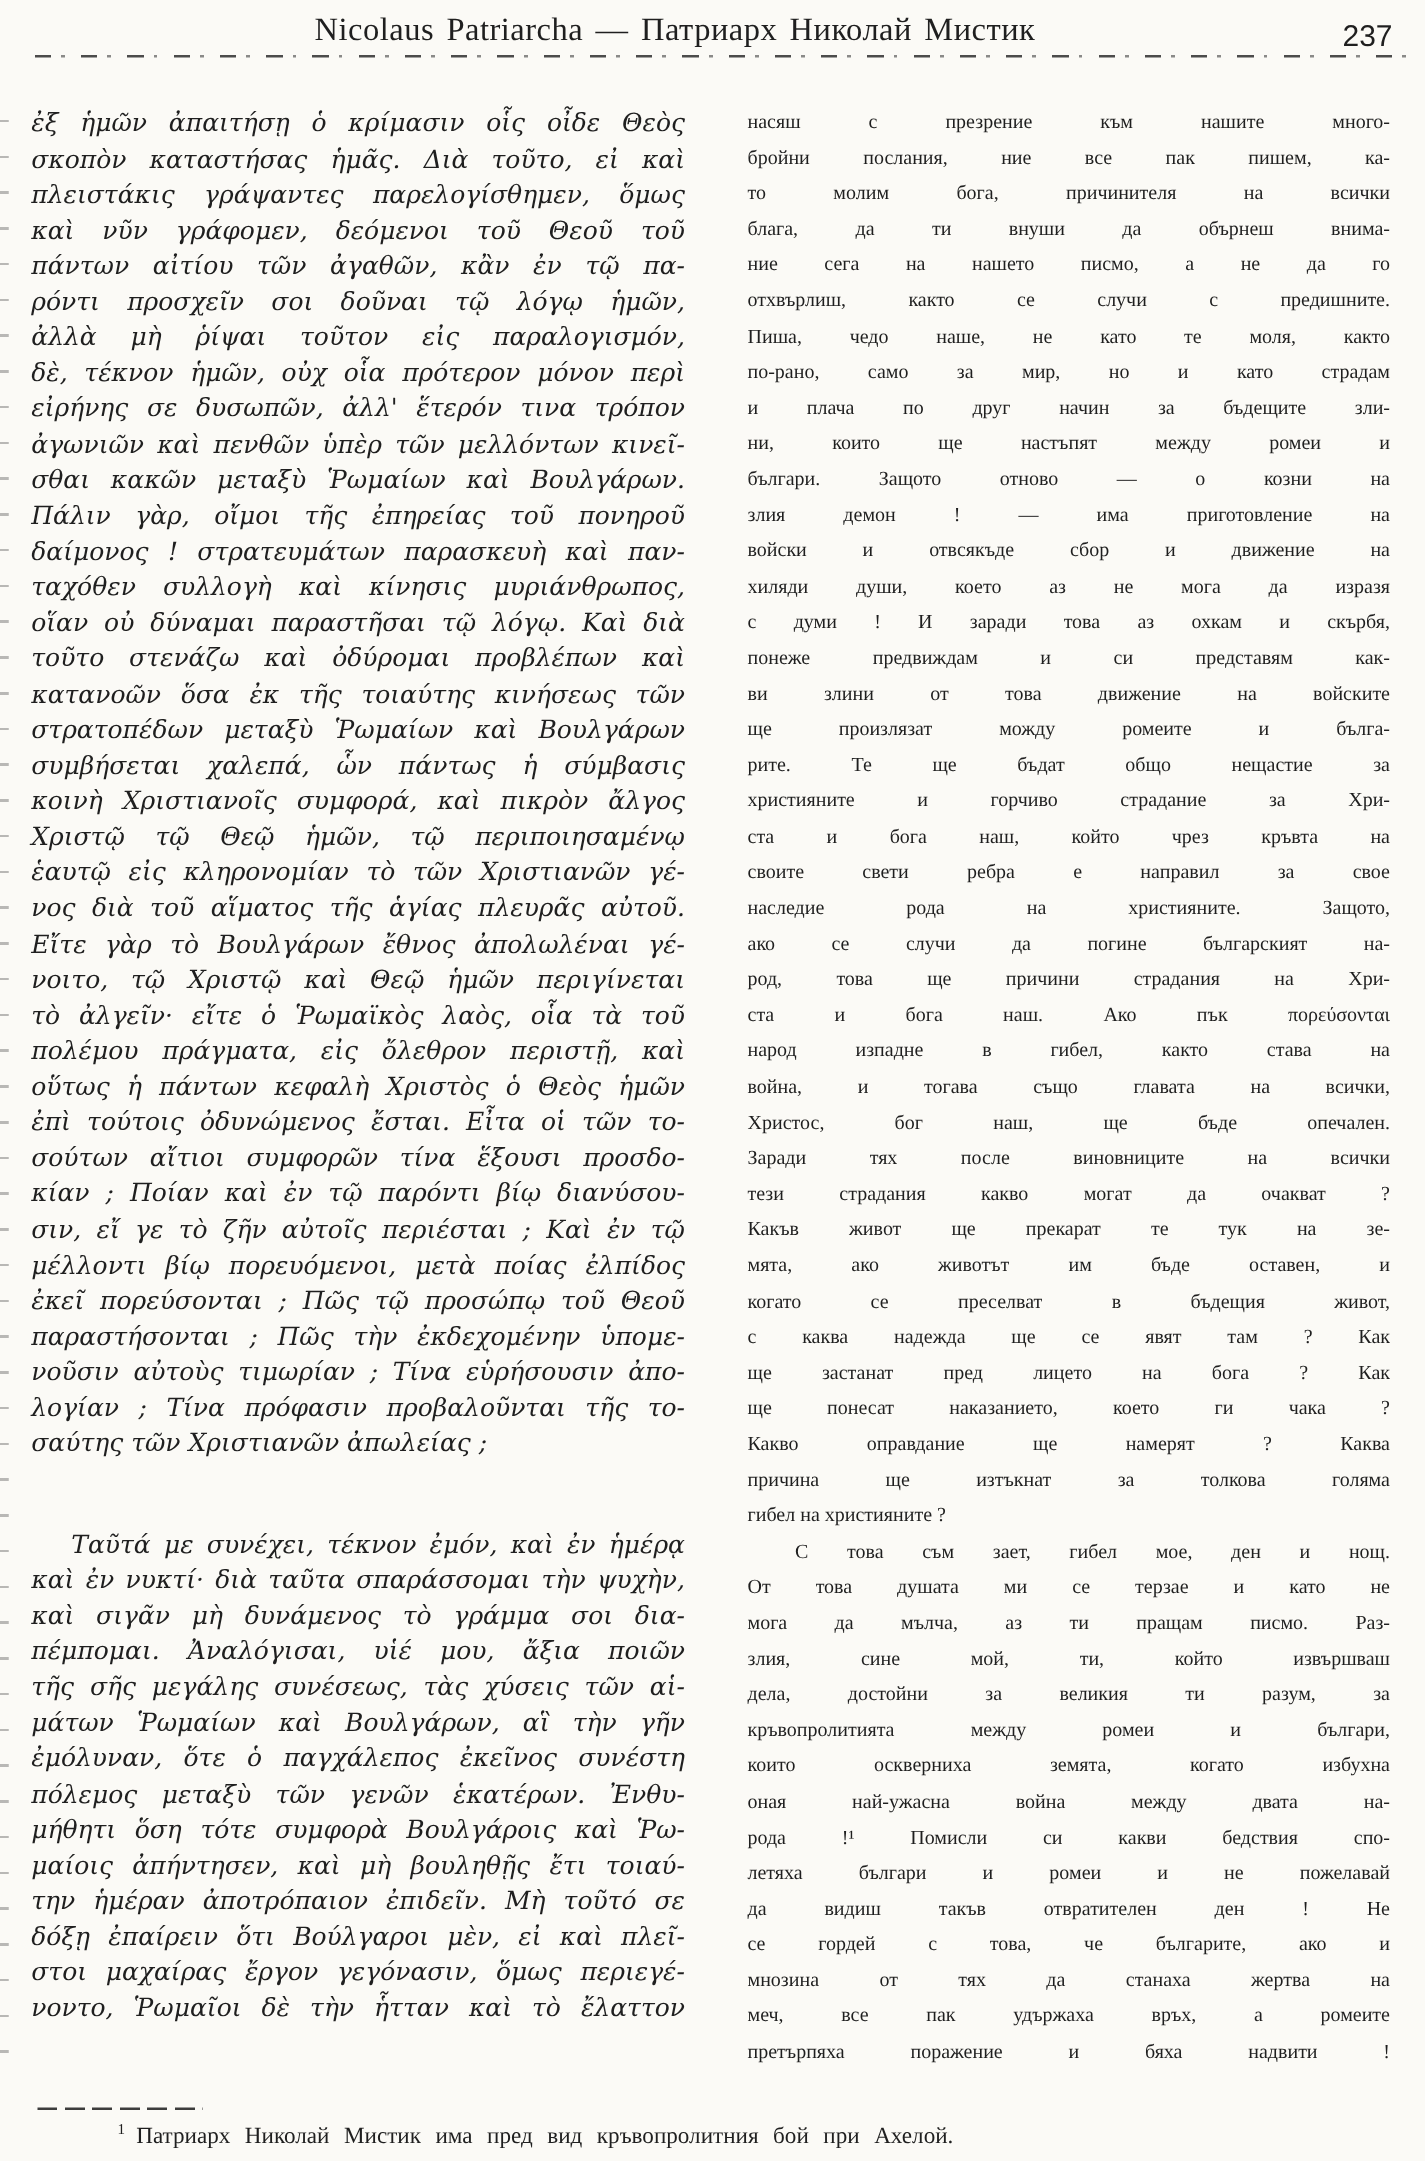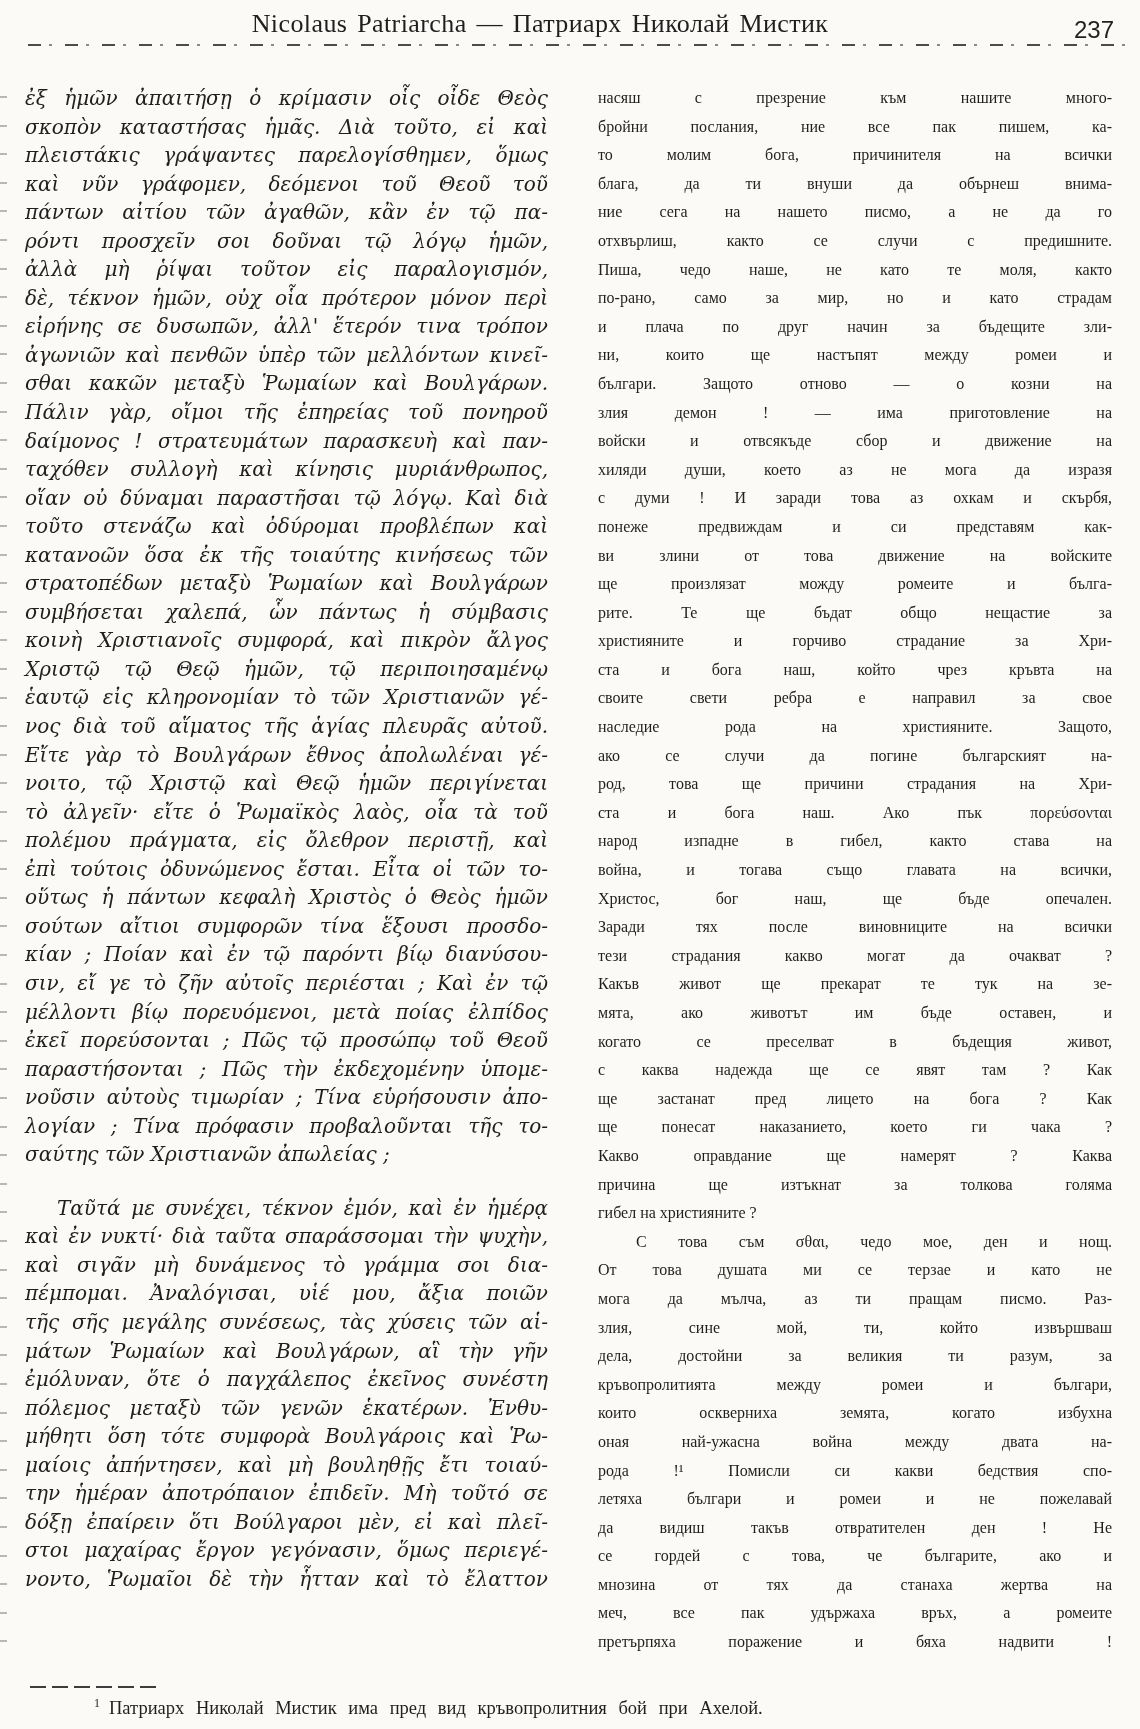--- a/index.html
+++ b/index.html
@@ -30,21 +30,21 @@
     font-family:"DejaVu Serif",serif;font-style:italic;
     font-size:20px;line-height:28.55px;
   }
   .col-bulgarian{
     left:598px;width:514px;
     font-family:"Liberation Serif",serif;
     font-size:16px;line-height:28.6px;
   }
   .tline{text-align:justify;text-align-last:justify;}
   .p-endshort .tline:last-child{text-align-last:left;}
-  .p-gap{margin-top:25px;}
+  .p-gap{margin-top:52px;}
   .p-indent .tline:first-child{text-indent:32px;}
   .col-bulgarian .p-indent .tline:first-child{text-indent:38px;}
   .footnote-rule{
     position:absolute;left:30px;top:1686px;width:132px;height:2px;
     background:repeating-linear-gradient(90deg,
       rgba(40,40,40,.9) 0 16px,transparent 16px 22px);
   }
   .footnote{
     position:absolute;left:30px;top:1696px;width:1086px;
     font-size:18.5px;word-spacing:7px;text-indent:64px;
@@ -88,22 +88,22 @@
       <div class="tline">στρατοπέδων μεταξὺ Ῥωμαίων καὶ Βουλγάρων</div>
       <div class="tline">συμβήσεται χαλεπά, ὧν πάντως ἡ σύμβασις</div>
       <div class="tline">κοινὴ Χριστιανοῖς συμφορά, καὶ πικρὸν ἄλγος</div>
       <div class="tline">Χριστῷ τῷ Θεῷ ἡμῶν, τῷ περιποιησαμένῳ</div>
       <div class="tline">ἑαυτῷ εἰς κληρονομίαν τὸ τῶν Χριστιανῶν γέ-</div>
       <div class="tline">νος διὰ τοῦ αἵματος τῆς ἁγίας πλευρᾶς αὐτοῦ.</div>
       <div class="tline">Εἴτε γὰρ τὸ Βουλγάρων ἔθνος ἀπολωλέναι γέ-</div>
       <div class="tline">νοιτο, τῷ Χριστῷ καὶ Θεῷ ἡμῶν περιγίνεται</div>
       <div class="tline">τὸ ἀλγεῖν· εἴτε ὁ Ῥωμαϊκὸς λαὸς, οἷα τὰ τοῦ</div>
       <div class="tline">πολέμου πράγματα, εἰς ὄλεθρον περιστῇ, καὶ</div>
+      <div class="tline">οὕτως ἡ πάντων κεφαλὴ Χριστὸς ὁ Θεὸς ἡμῶν</div>
       <div class="tline">ἐπὶ τούτοις ὀδυνώμενος ἔσται. Εἶτα οἱ τῶν το-</div>
-      <div class="tline">οὕτως ἡ πάντων κεφαλὴ Χριστὸς ὁ Θεὸς ἡμῶν</div>
       <div class="tline">σούτων αἴτιοι συμφορῶν τίνα ἕξουσι προσδο-</div>
       <div class="tline">κίαν ; Ποίαν καὶ ἐν τῷ παρόντι βίῳ διανύσου-</div>
       <div class="tline">σιν, εἴ γε τὸ ζῆν αὐτοῖς περιέσται ; Καὶ ἐν τῷ</div>
       <div class="tline">μέλλοντι βίῳ πορευόμενοι, μετὰ ποίας ἐλπίδος</div>
       <div class="tline">ἐκεῖ πορεύσονται ; Πῶς τῷ προσώπῳ τοῦ Θεοῦ</div>
       <div class="tline">παραστήσονται ; Πῶς τὴν ἐκδεχομένην ὑπομε-</div>
       <div class="tline">νοῦσιν αὐτοὺς τιμωρίαν ; Τίνα εὑρήσουσιν ἀπο-</div>
       <div class="tline">λογίαν ; Τίνα πρόφασιν προβαλοῦνται τῆς το-</div>
       <div class="tline">σαύτης τῶν Χριστιανῶν ἀπωλείας ;</div>
     </div>
@@ -162,21 +162,21 @@
       <div class="tline">мята, ако животът им бъде оставен, и</div>
       <div class="tline">когато се преселват в бъдещия живот,</div>
       <div class="tline">с каква надежда ще се явят там ? Как</div>
       <div class="tline">ще застанат пред лицето на бога ? Как</div>
       <div class="tline">ще понесат наказанието, което ги чака ?</div>
       <div class="tline">Какво оправдание ще намерят ? Каква</div>
       <div class="tline">причина ще изтъкнат за толкова голяма</div>
       <div class="tline">гибел на християните ?</div>
     </div>
   <div class="para p-indent">
-      <div class="tline">С това съм σθαι, чедо мое, ден и нощ.</div>
+      <div class="tline">С това съм зает, гибел мое, ден и нощ.</div>
       <div class="tline">От това душата ми се терзае и като не</div>
       <div class="tline">мога да мълча, аз ти пращам писмо. Раз-</div>
       <div class="tline">злия, сине мой, ти, който извършваш</div>
       <div class="tline">дела, достойни за великия ти разум, за</div>
       <div class="tline">кръвопролитията между ромеи и българи,</div>
       <div class="tline">които оскверниха земята, когато избухна</div>
       <div class="tline">оная най-ужасна война между двата на-</div>
       <div class="tline">рода !¹ Помисли си какви бедствия спо-</div>
       <div class="tline">летяха българи и ромеи и не пожелавай</div>
       <div class="tline">да видиш такъв отвратителен ден ! Не</div>

